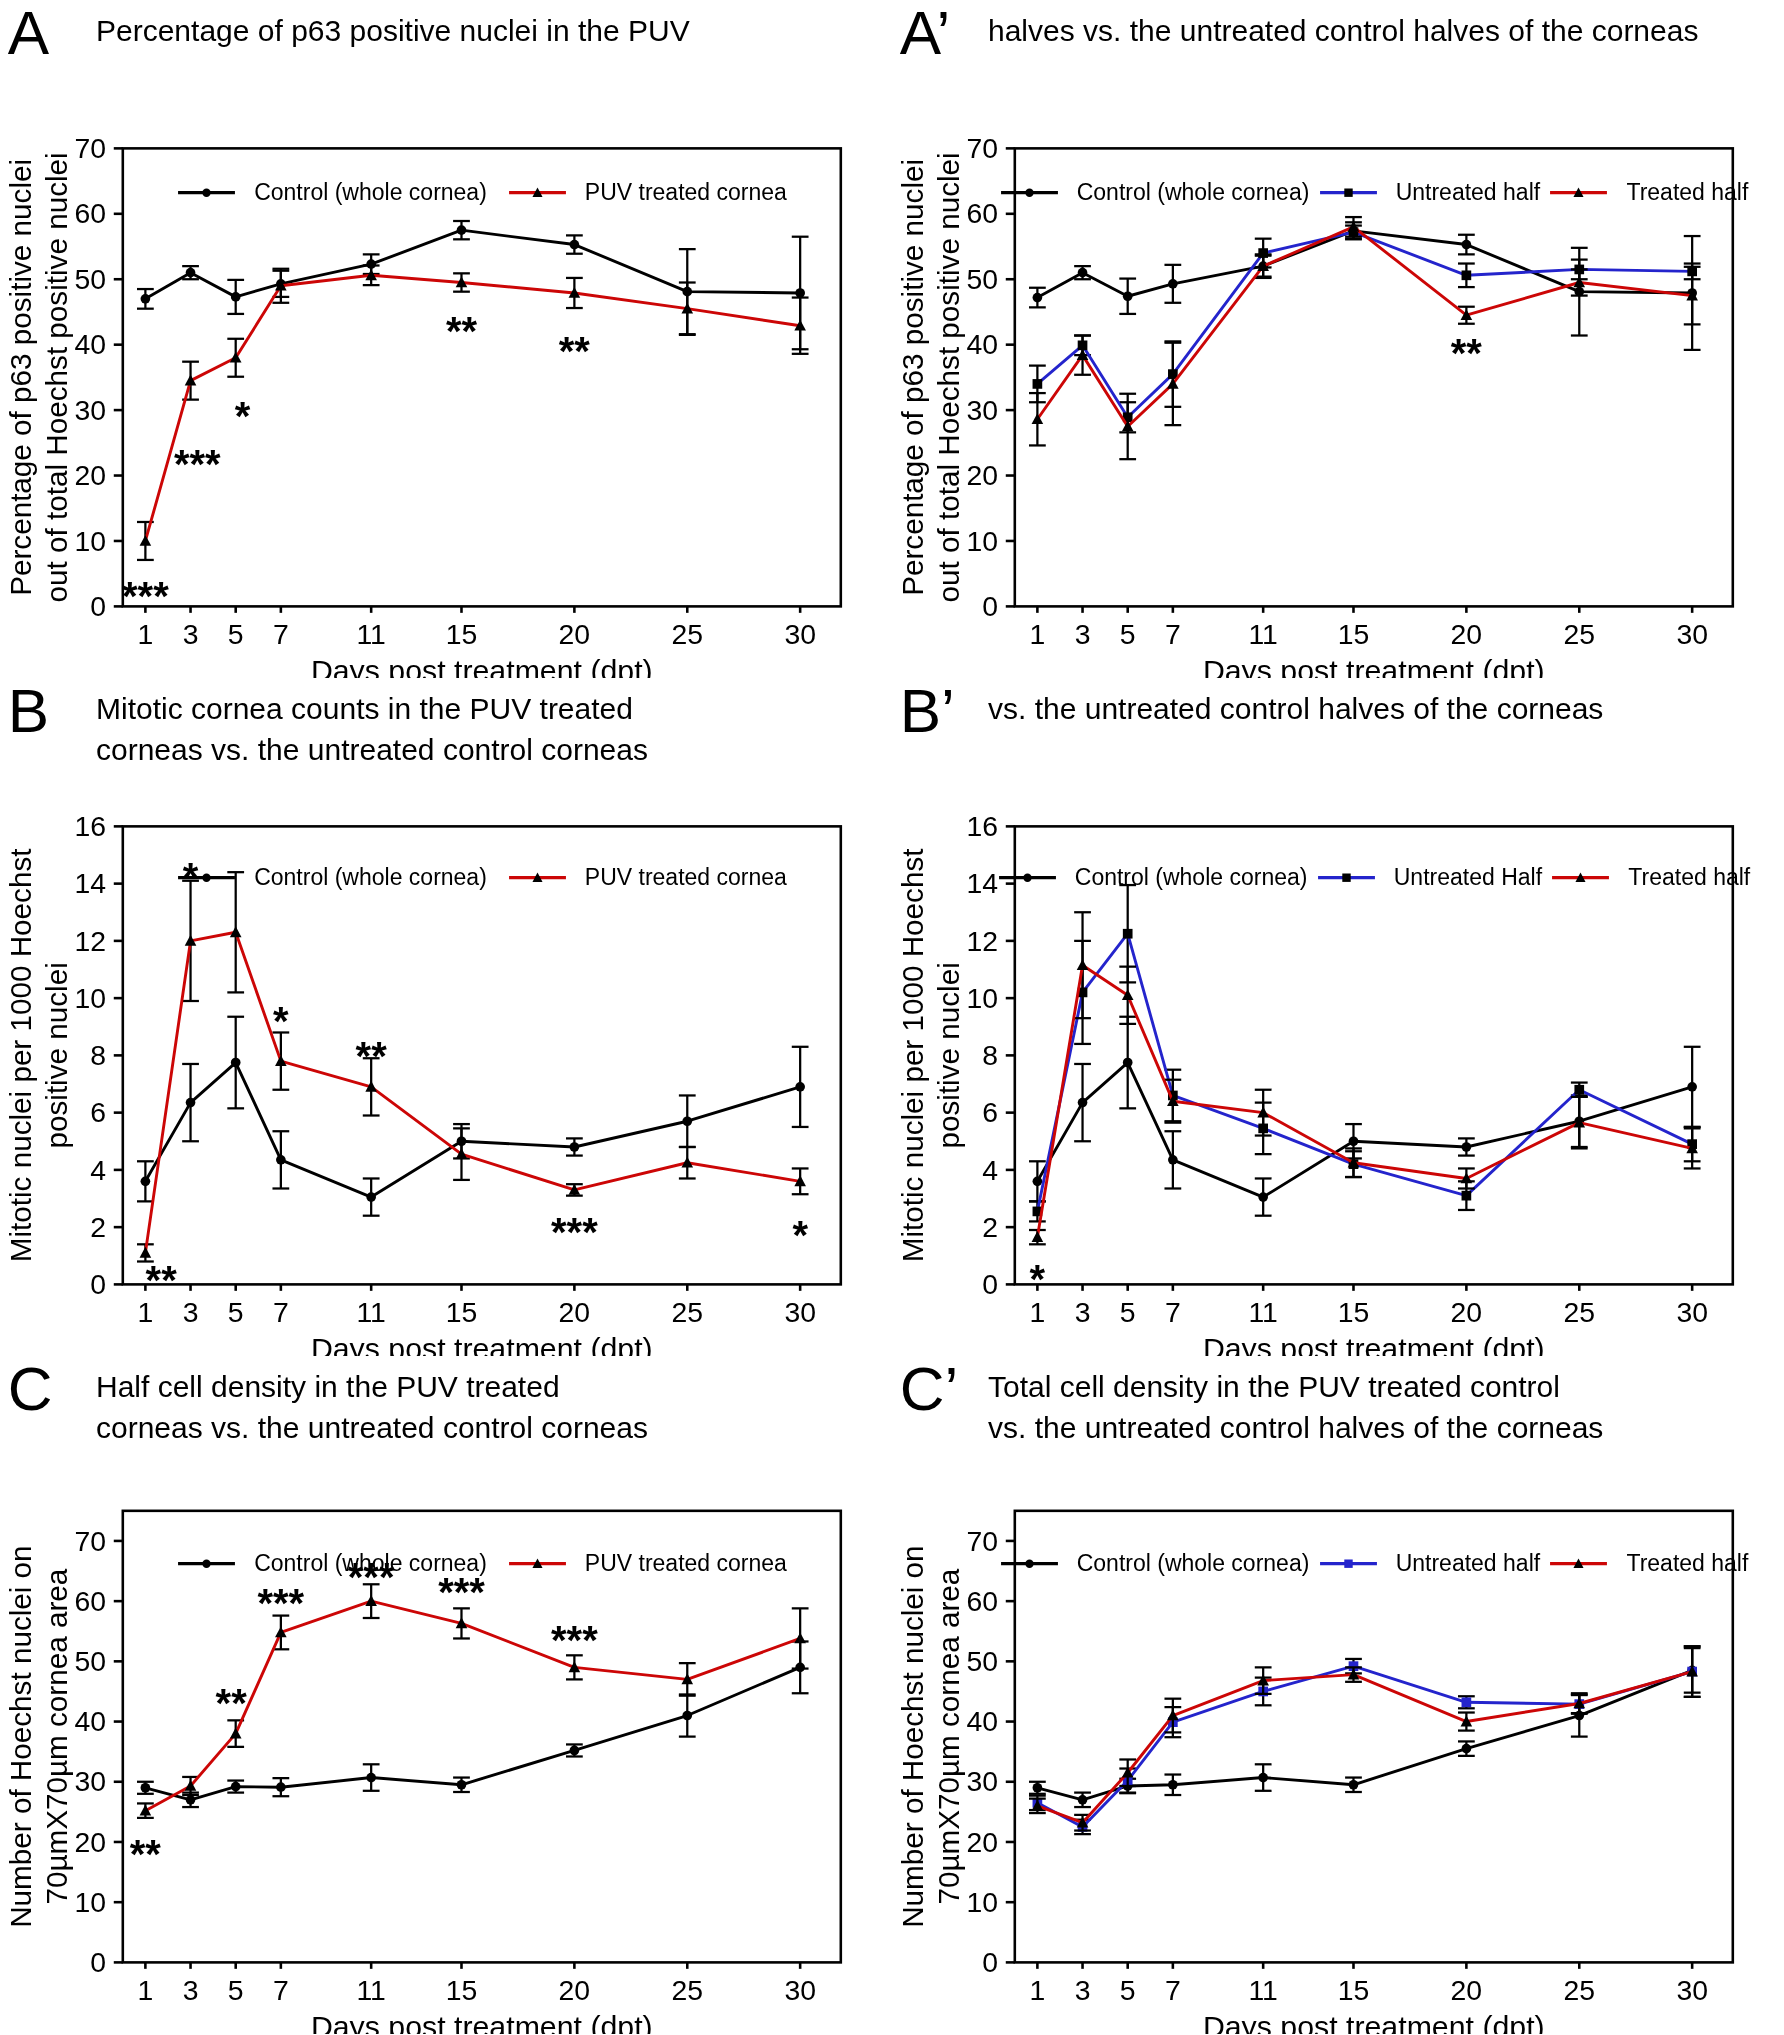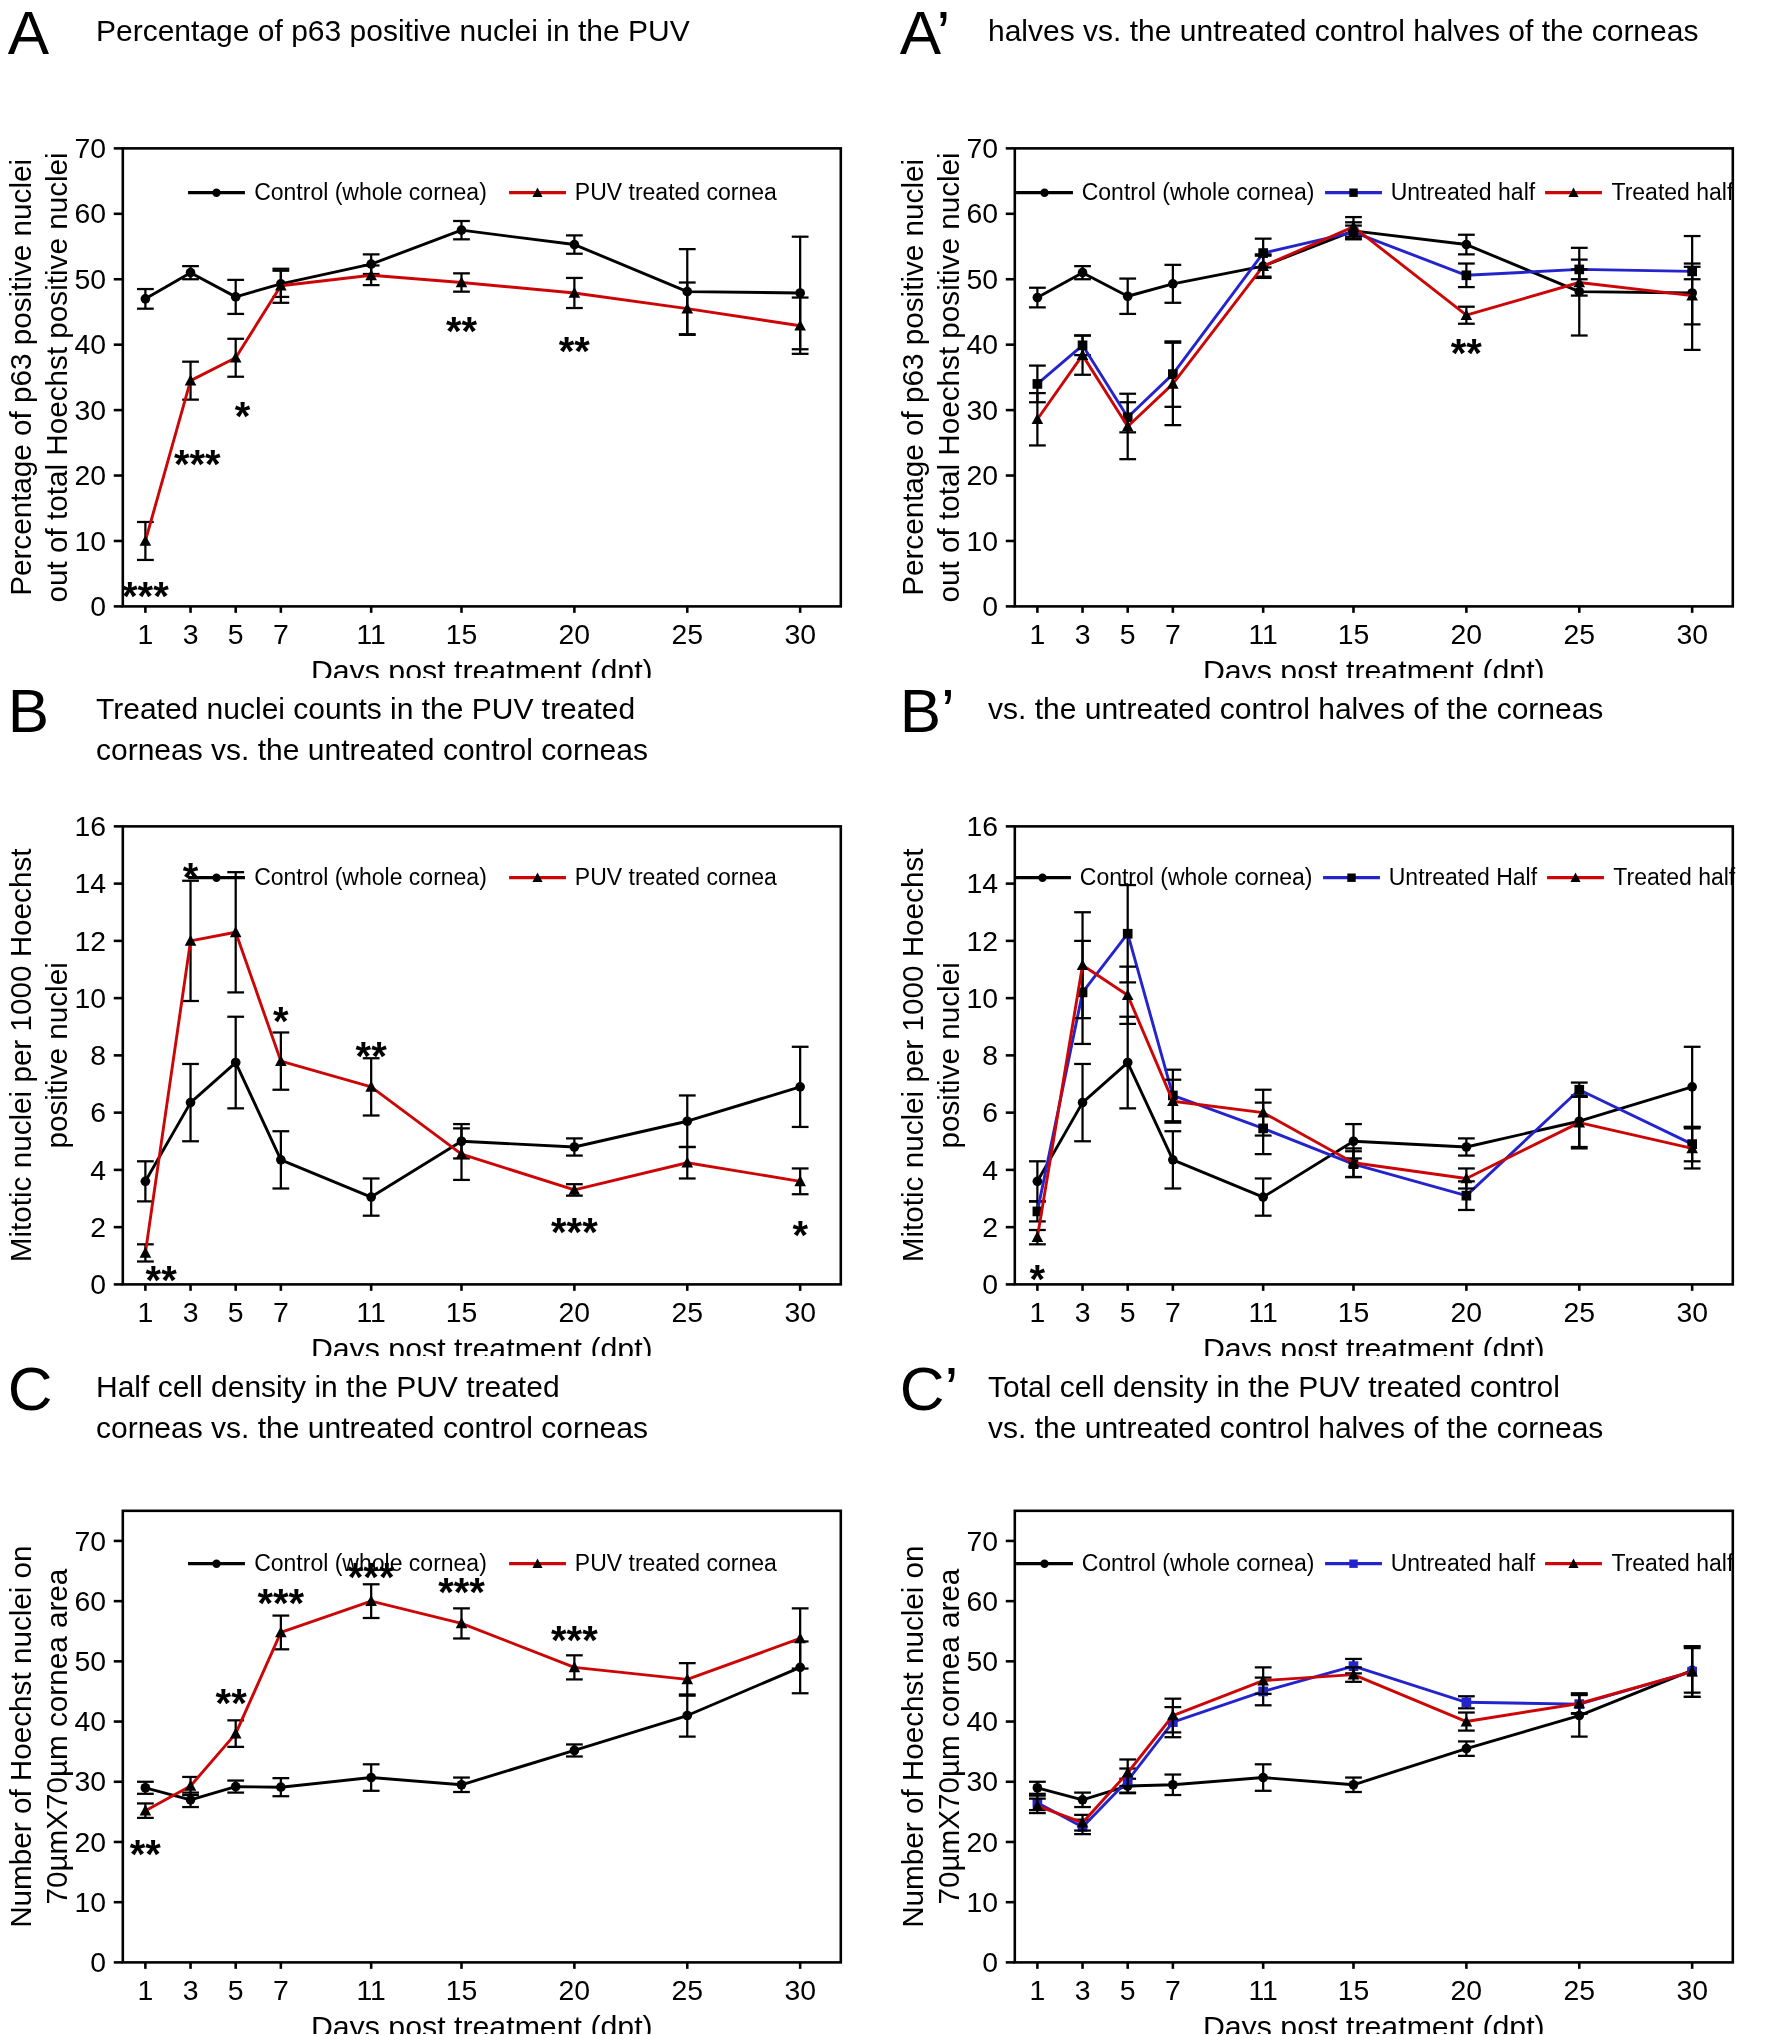--- a/index.html
+++ b/index.html
@@ -3,21 +3,21 @@
 <meta charset="utf-8">
 <style>
   html,body{margin:0;padding:0;background:#ffffff;}
   body{font-family:"Liberation Sans", sans-serif; color:#000;}
   .figure{width:1784px;height:2035px;display:grid;grid-template-columns:892px 892px;grid-auto-rows:678px;background:#fff;}
   .panel{position:relative;width:892px;height:678px;background:#fff;overflow:hidden;}
   .panel-letter{position:absolute;top:0px;left:7.7px;font-size:62px;line-height:65px;}
   .panel-title{position:absolute;top:10.3px;left:96px;right:17px;font-size:30px;line-height:41px;}
   .chart{position:absolute;top:0;left:0;display:block;}
   .legend{position:absolute;left:124px;width:717px;display:flex;justify-content:center;align-items:center;font-size:23px;white-space:nowrap;}
-  .legend .lg{display:inline-flex;align-items:center;gap:9px;}
+  .legend .lg{display:inline-flex;align-items:center;gap:19px;}
   .legend svg{display:block;}
   text{font-family:"Liberation Sans", sans-serif;}
 </style>
 </head>
 <body>
 
 <div class="figure">
 
   <div class="panel">
     <div class="panel-letter">A</div>
@@ -349,21 +349,21 @@
             <polygon points="44,6.875 36.2,21.5 51.8,21.5" fill="#000000"></polygon>
           </svg>
           <span>Treated half</span>
         </span>
       </div>
   </div>
 
   <div class="panel">
     <div class="panel-letter">B</div>
     <div class="panel-title">
-      <div>Treated nuclei counts in the PUV treated</div>
+      <div>Mitotic cornea counts in the PUV treated</div>
       <div>corneas vs. the untreated control corneas</div>
     </div>
     <svg class="chart" width="892" height="678" viewBox="0 0 1382 1051">
         <rect x="190" y="230" width="1113" height="710" fill="none" stroke="#000" stroke-width="4"></rect>
         <line x1="176" y1="940" x2="190" y2="940" stroke="#000" stroke-width="4"></line>
         <text x="164" y="955" text-anchor="end" font-size="44" fill="#000">0</text>
         <line x1="176" y1="851.25" x2="190" y2="851.25" stroke="#000" stroke-width="4"></line>
         <text x="164" y="866.25" text-anchor="end" font-size="44" fill="#000">2</text>
         <line x1="176" y1="762.5" x2="190" y2="762.5" stroke="#000" stroke-width="4"></line>
         <text x="164" y="777.5" text-anchor="end" font-size="44" fill="#000">4</text>

